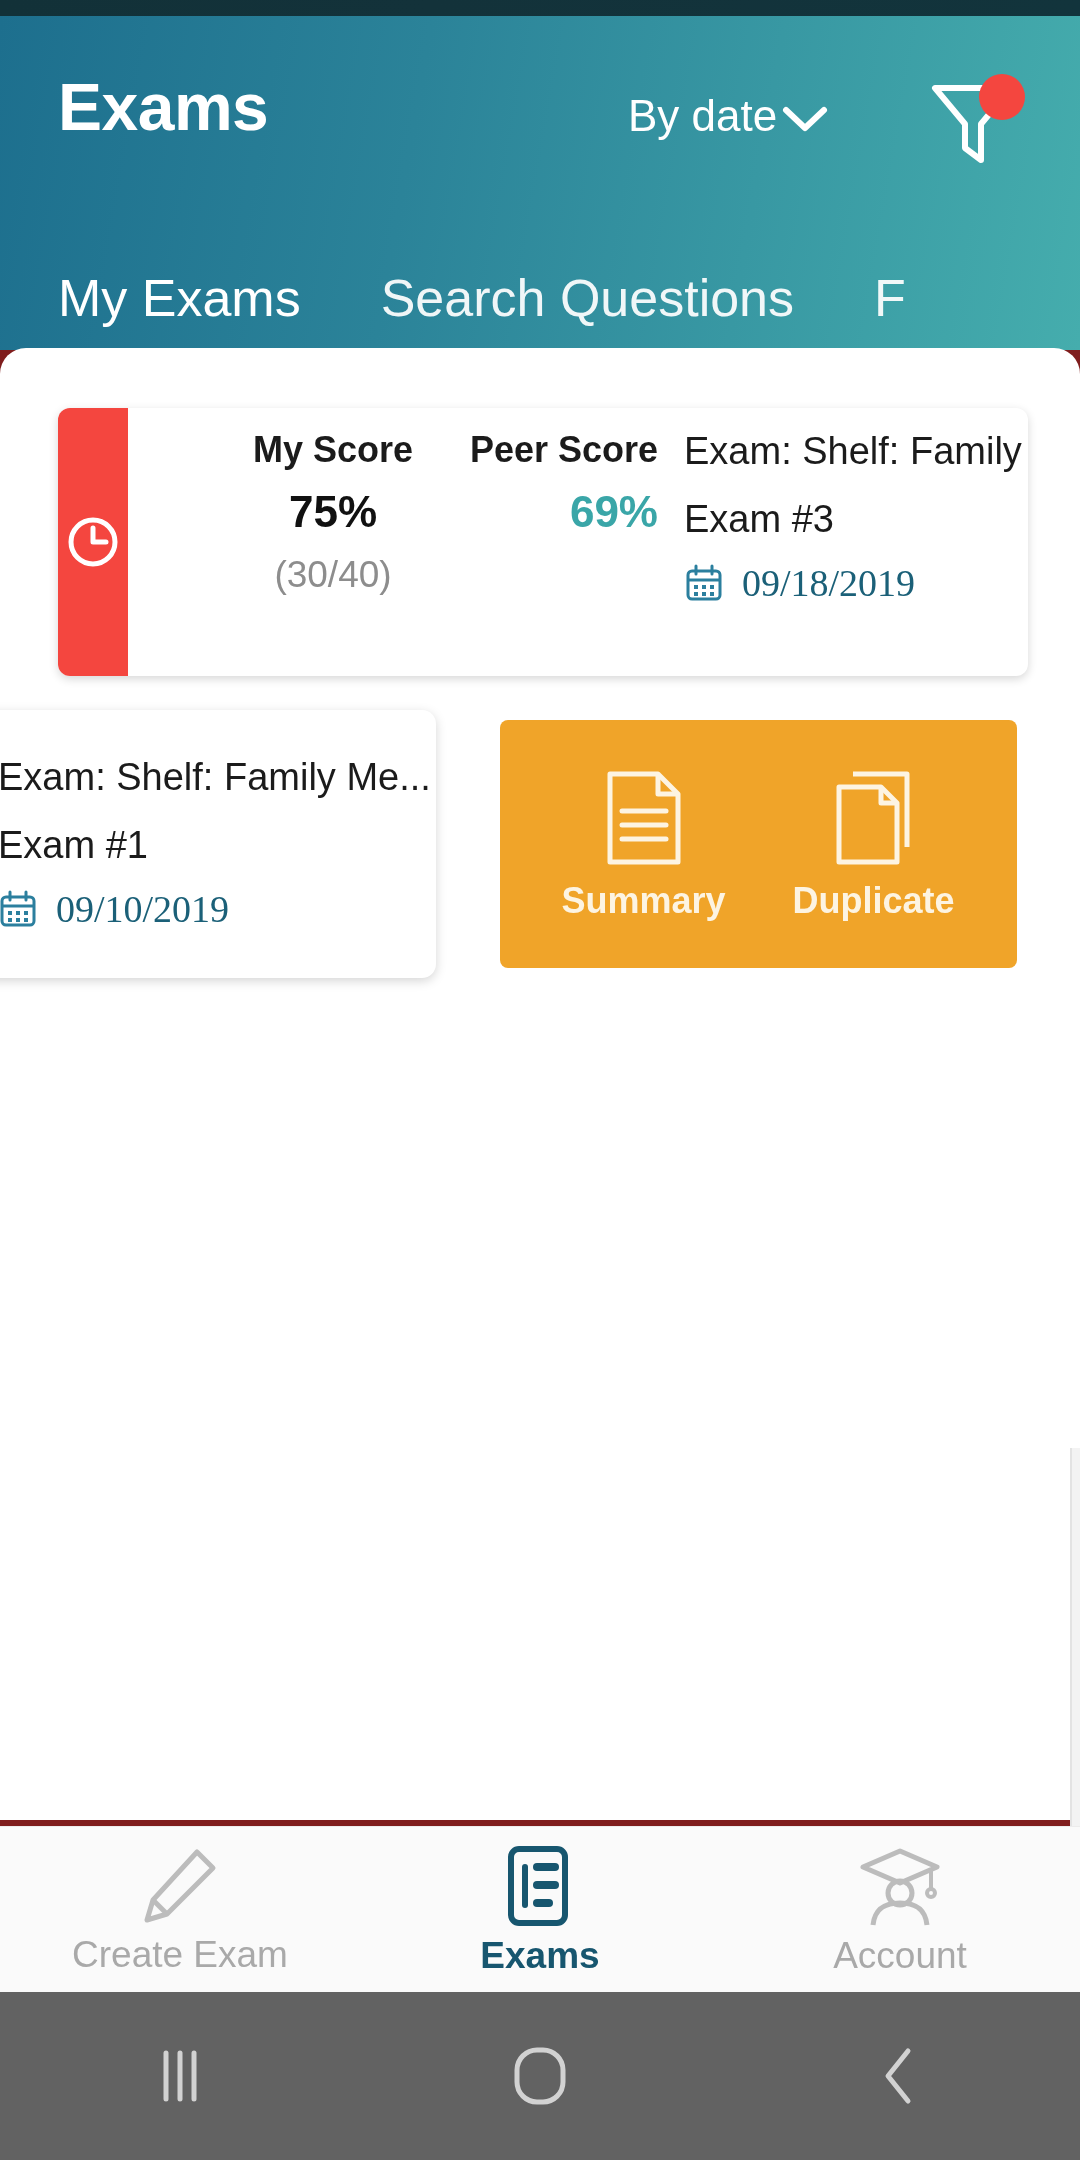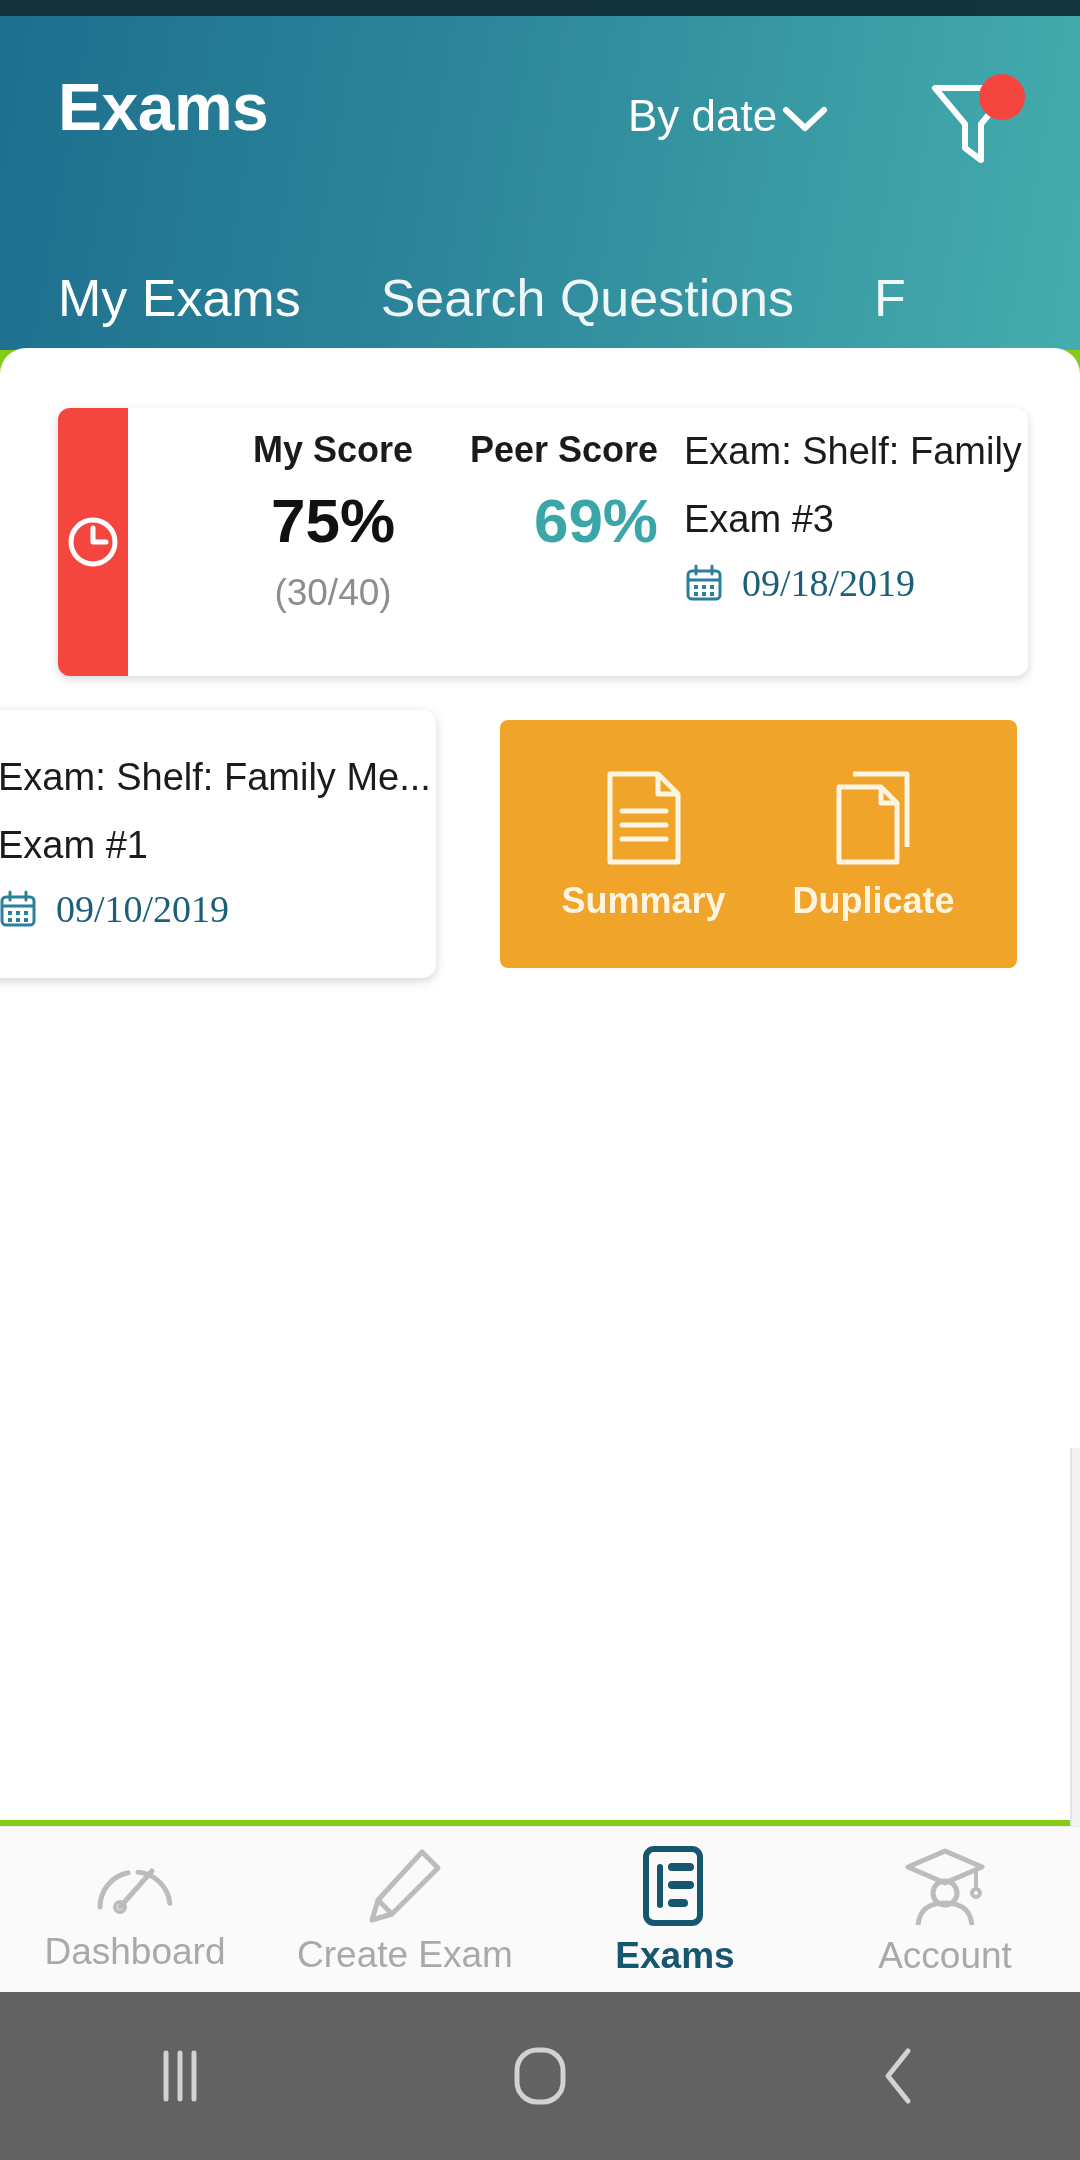--- a/index.html
+++ b/index.html
@@ -2,21 +2,21 @@
 <html><head>
 <meta charset="utf-8">
 <style>
   * { margin:0; padding:0; box-sizing:border-box; }
   html, body {
     width:1080px; height:2160px;
     background:#ffffff;
     font-family:"Liberation Sans", sans-serif;
     overflow:hidden;
   }
-  .phone { position:relative; width:1080px; height:2160px; background:#84cc16; }
+  .phone { position:relative; width:1080px; height:2160px; background:#7f1d1d; }
 
   
   .status-strip {
     position:absolute; top:0; left:0; width:1080px; height:16px;
     background:linear-gradient(90deg,#123138 0%,#13323a 40%,#12343c 100%);
   }
 
   
   .header {
     position:absolute; top:16px; left:0; width:1080px; height:334px;
@@ -74,21 +74,21 @@
   .score-body { flex:1; position:relative; }
 
   .col-my    { position:absolute; left:100px;  top:22px; width:210px; text-align:center; }
   .col-peer  { position:absolute; left:320px;  top:22px; width:210px; text-align:right; }
   .col-info  { position:absolute; left:556px;  top:22px; right:0; }
 
   .col-head {
     font-size:36px; font-weight:bold; color:#1b1b1b; line-height:1.1; white-space:nowrap;
   }
   .score-big {
-    margin-top:20px; font-size:62px; font-weight:bold; color:#111111; line-height:1;
+    margin-top:20px; font-size:44px; font-weight:bold; color:#111111; line-height:1;
   }
   .score-big.peer { color:#3aa6a8; }
   .score-frac {
     margin-top:22px; font-size:37px; color:#8d8d8d; line-height:1;
   }
 
   .info-line1 {
     font-size:38px; color:#1b1b1b; line-height:1.15; white-space:nowrap;
     overflow:hidden;
   }
@@ -275,28 +275,20 @@
         </div>
 
       </div>
     </div>
 
     <div class="scroll-hint"></div>
   </div>
 
   <div class="bottom-nav">
 
-    <div class="nav-item">
-      <svg width="90" height="74" viewBox="0 0 90 74">
-        <path d="M10 58 A35 35 0 1 1 80 58" fill="none" stroke="#bcbcbc" stroke-width="5" stroke-linecap="round" stroke-dasharray="48 10"></path>
-        <line x1="30" y1="58" x2="62" y2="22" stroke="#bcbcbc" stroke-width="5" stroke-linecap="round"></line>
-        <circle cx="30" cy="58" r="5" fill="none" stroke="#bcbcbc" stroke-width="4"></circle>
-      </svg>
-      <span class="nav-label">Dashboard</span>
-    </div>
 
     <div class="nav-item">
       <svg width="82" height="80" viewBox="0 0 82 80">
         <path d="M58 6 L74 22 L28 68 L8 74 L14 54 Z" fill="none" stroke="#bcbcbc" stroke-width="5" stroke-linejoin="round"></path>
         <line x1="14" y1="54" x2="28" y2="68" stroke="#bcbcbc" stroke-width="5"></line>
       </svg>
       <span class="nav-label">Create Exam</span>
     </div>
 
     <div class="nav-item active">

